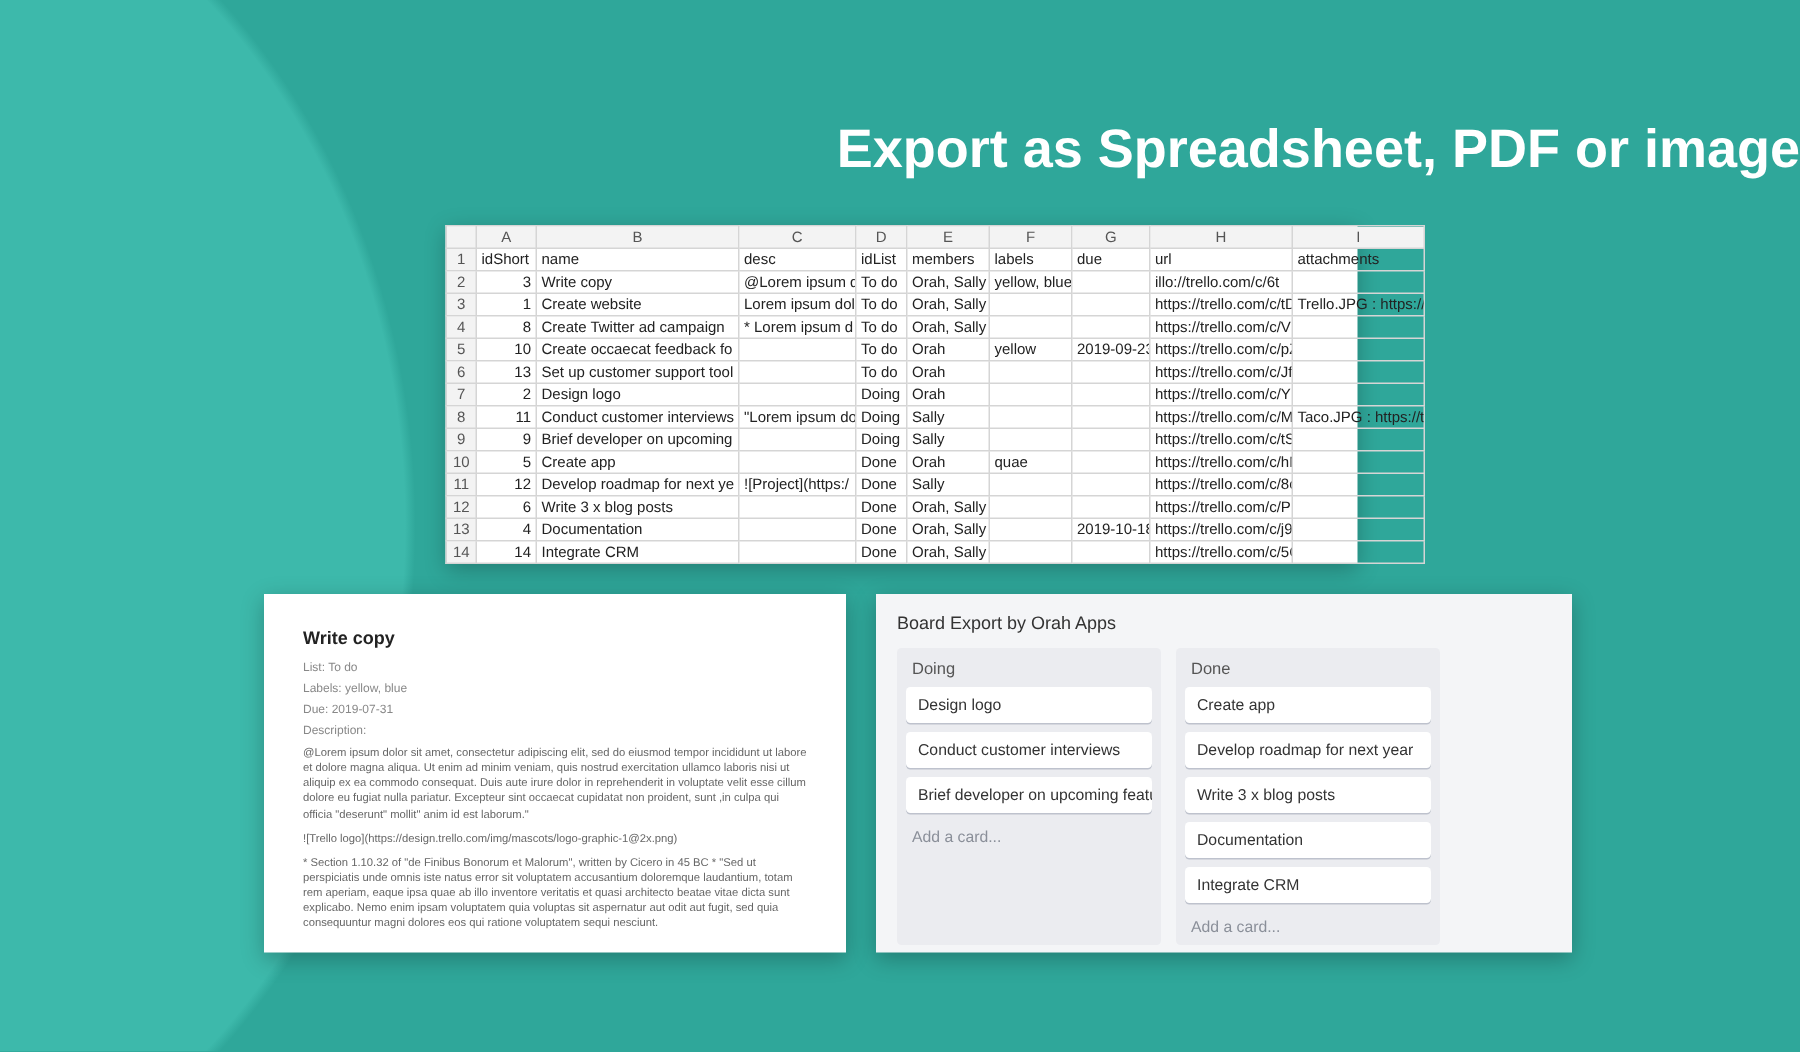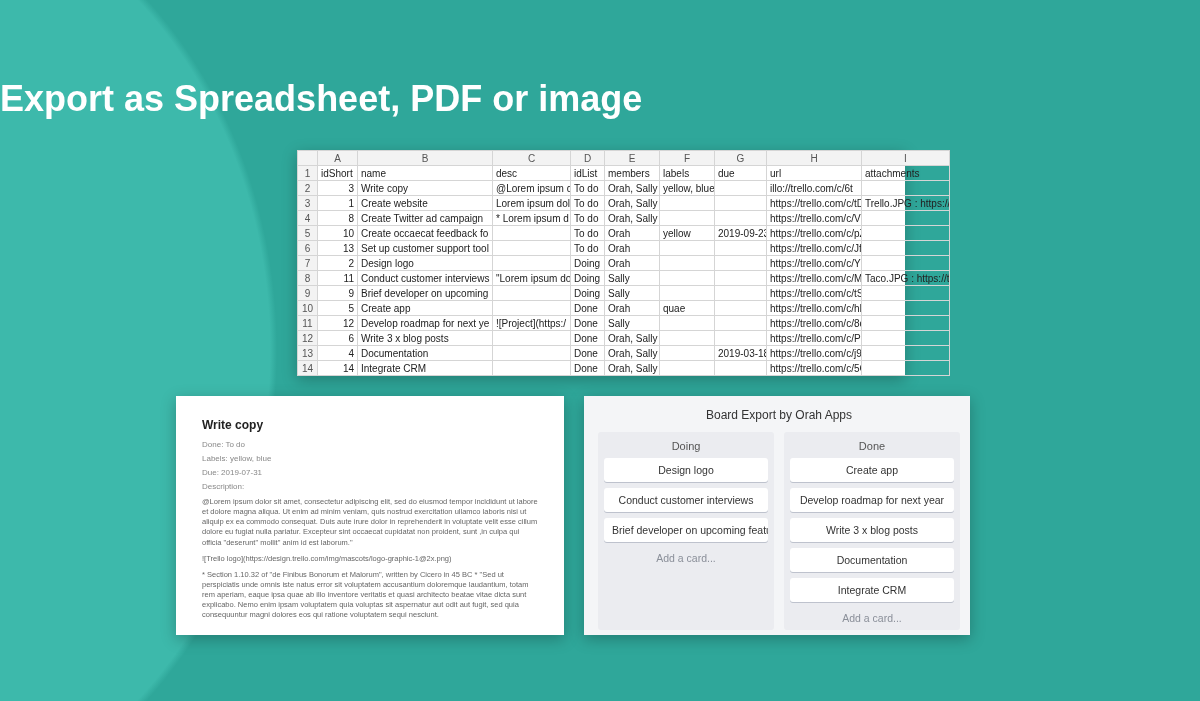--- a/index.html
+++ b/index.html
@@ -12,21 +12,21 @@
     position: absolute;
     top: 0; left: 0;
     width: 620px; height: 701px;
     background: radial-gradient(ellipse 700px 800px at -150px 350px, #3db9ab 0%, #3db9ab 60%, transparent 61%);
     pointer-events: none;
   }
   .headline {
     position: absolute;
     top: 78px;
     left: 0; right: 0;
-    text-align: left;
+    text-align: right;
     color: #ffffff;
     font-size: 36px;
     font-weight: 700;
   }
 
   
   .sheet {
     position: absolute;
     top: 150px;
     left: 297px;
@@ -67,28 +67,27 @@
   .pdf h3 { font-size: 12px; font-weight: 600; margin-bottom: 8px; color: #222; }
   .pdf .meta { color: #888; margin-bottom: 5px; font-size: 8px; }
   .pdf .desc { margin-top: 6px; font-size: 7.5px; line-height: 1.35; color: #666; }
   .pdf .desc p { margin-bottom: 6px; }
 
   
   .board {
     position: absolute;
     top: 396px;
     left: 584px;
-    width: 386px;
+    width: 464px;
     height: 239px;
     background: #f4f5f7;
     box-shadow: 0 4px 14px rgba(0,0,0,0.25);
     padding: 12px 10px 10px 14px;
     font-size: 11px;
     color: #333;
-    text-align: center;
   }
   .board-title { font-size: 12px; margin-bottom: 10px; color: #333; }
   .board-lists { display: flex; gap: 10px; }
   .board-list {
     background: #ebecf0;
     border-radius: 3px;
     width: 176px;
     padding: 6px 6px 4px 6px;
   }
   .board-list h4 {
@@ -293,21 +292,21 @@
           <td></td>
         </tr>
         <tr>
           <th class="row-head">13</th>
           <td style="text-align: right;">4</td>
           <td>Documentation</td>
           <td></td>
           <td>Done</td>
           <td>Orah, Sally</td>
           <td></td>
-          <td>2019-03-18</td>
+          <td>2019-10-18</td>
           <td>https://trello.com/c/j9l</td>
           <td></td>
         </tr>
         <tr>
           <th class="row-head">14</th>
           <td style="text-align: right;">14</td>
           <td>Integrate CRM</td>
           <td></td>
           <td>Done</td>
           <td>Orah, Sally</td>
@@ -315,21 +314,21 @@
           <td></td>
           <td>https://trello.com/c/5C</td>
           <td></td>
         </tr>
       </tbody>
   </table>
 </div>
 
 <div class="pdf">
   <h3>Write copy</h3>
-  <div class="meta">Done: To do</div>
+  <div class="meta">List: To do</div>
   <div class="meta">Labels: yellow, blue</div>
   <div class="meta">Due: 2019-07-31</div>
   <div class="meta">Description:</div>
   <div class="desc" id="pdf-desc">
       <p>@Lorem ipsum dolor sit amet, consectetur adipiscing elit, sed do eiusmod tempor incididunt ut labore et dolore magna aliqua. Ut enim ad minim veniam, quis nostrud exercitation ullamco laboris nisi ut aliquip ex ea commodo consequat. Duis aute irure dolor in reprehenderit in voluptate velit esse cillum dolore eu fugiat nulla pariatur. Excepteur sint occaecat cupidatat non proident, sunt ,in culpa qui officia "deserunt" mollit" anim id est laborum."</p>
       <p>![Trello logo](https://design.trello.com/img/mascots/logo-graphic-1@2x.png)</p>
       <p>* Section 1.10.32 of "de Finibus Bonorum et Malorum", written by Cicero in 45 BC
 * "Sed ut perspiciatis unde omnis iste natus error sit voluptatem accusantium doloremque laudantium, totam rem aperiam, eaque ipsa quae ab illo inventore veritatis et quasi architecto beatae vitae dicta sunt explicabo. Nemo enim ipsam voluptatem quia voluptas sit aspernatur aut odit aut fugit, sed quia consequuntur magni dolores eos qui ratione voluptatem sequi nesciunt.</p>
     </div>
 </div>

